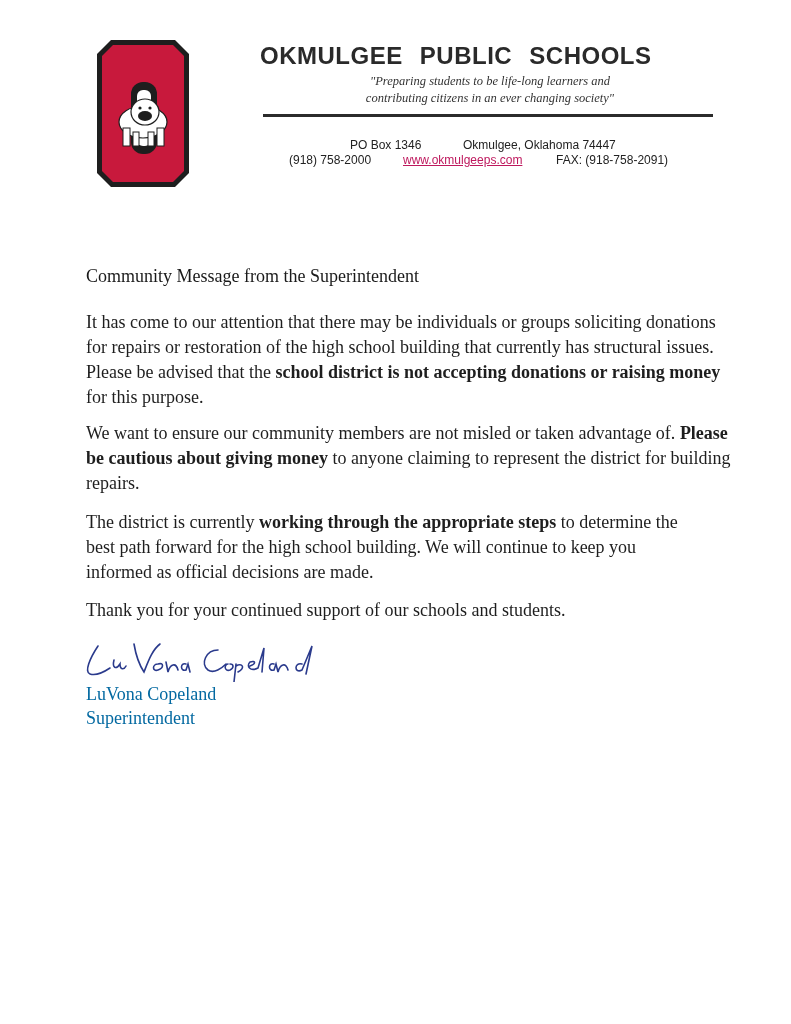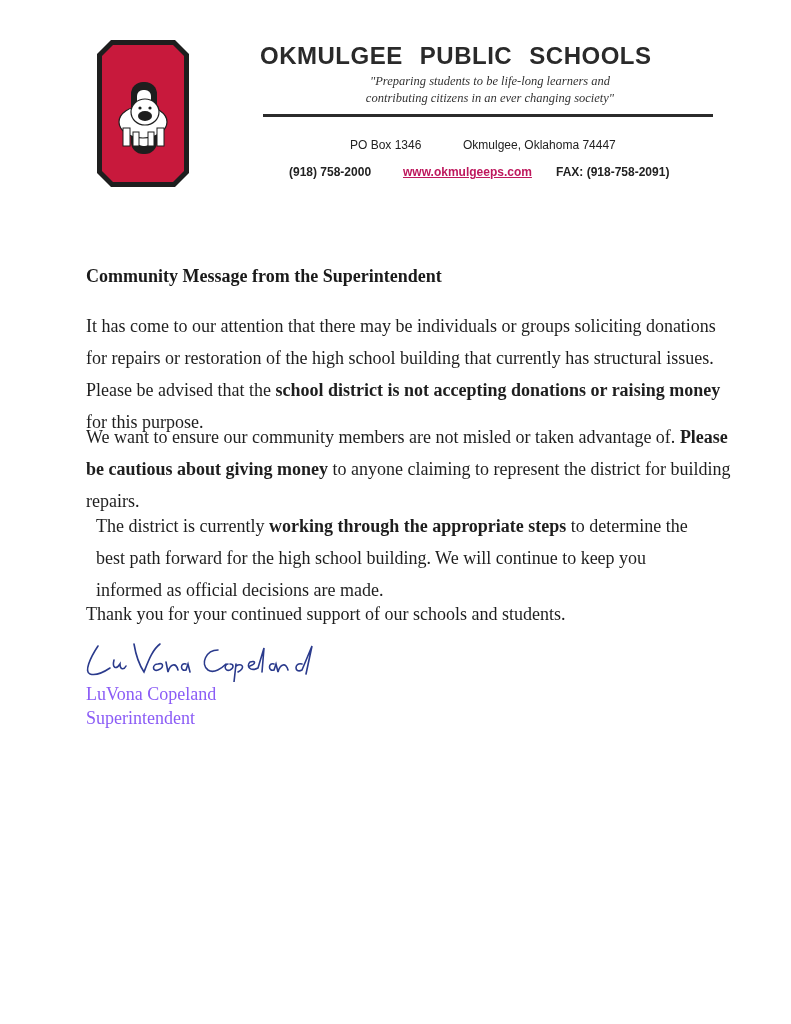--- a/index.html
+++ b/index.html
@@ -7,29 +7,29 @@
   .logo { position: absolute; left: 97px; top: 40px; width: 92px; height: 147px; }
   .org-name { position: absolute; left: 260px; top: 42px; width: 460px; 
     font-family: "Liberation Sans", sans-serif; font-weight: bold; font-size: 24px;
     letter-spacing: 0.5px; word-spacing: 10px; color: #2a2a2a; }
   .motto { position: absolute; left: 260px; top: 73px; width: 460px; text-align: center;
     font-family: "Liberation Serif", serif; font-style: italic; font-size: 12.5px; line-height: 17px; color: #333; }
   .motto span { display: block; }
   .rule { position: absolute; left: 263px; top: 114px; width: 450px; height: 3px; background: #2b2b2b; }
   .addr1, .addr2 { position: absolute; font-family: "Liberation Sans", sans-serif; font-size: 12px; color: #222; white-space: nowrap; }
   .addr1 { top: 130px; margin-top: 8px; }
-  .addr2 { top: 165px; font-weight: bold; }
+  .addr2 { top: 153px; }
   .link { color: #be185d; text-decoration: underline; }
   .heading { position: absolute; left: 86px; top: 266px; font-family: "Liberation Serif", serif;
-    font-weight: bold; font-size: 18px; color: #1a1a1a; }
+    font-weight: normal; font-size: 18px; color: #1a1a1a; }
   .para { position: absolute; left: 86px; width: 650px; font-family: "Liberation Serif", serif;
-    font-size: 18px; line-height: 32px; color: #1e1e1e; }
+    font-size: 18px; line-height: 25px; color: #1e1e1e; }
   .para b { font-weight: bold; }
   .signature { position: absolute; left: 80px; top: 638px; }
-  .sig-name, .sig-title { position: absolute; left: 86px; font-family: "Liberation Serif", serif; font-size: 18px; color: #8b5cf6; }
+  .sig-name, .sig-title { position: absolute; left: 86px; font-family: "Liberation Serif", serif; font-size: 18px; color: #0369a1; }
   .sig-name { top: 684px; }
   .sig-title { top: 708px; }
 </style>
 </head>
 <body>
 
 <div class="logo">
   <svg width="92" height="147" viewBox="0 0 92 147">
     <polygon points="14,0 78,0 92,14 92,133 78,147 14,147 0,133 0,14" fill="#1e1e1e"></polygon>
     <polygon points="16,5 76,5 87,16 87,131 76,142 16,142 5,131 5,16" fill="#c8193c"></polygon>
@@ -65,21 +65,21 @@
 <div class="heading">Community Message from the Superintendent</div>
 
 <div class="para" style="top:310px;">
   <span>It has come to our attention that there may be individuals or groups soliciting donations for repairs or restoration of the high school building that currently has structural issues. Please be advised that the </span><b>school district is not accepting donations or raising money</b><span> for this purpose.</span>
 </div>
 
 <div class="para" style="top:421px;">
   <span>We want to ensure our community members are not misled or taken advantage of. </span><b>Please be cautious about giving money</b><span> to anyone claiming to represent the district for building repairs.</span>
 </div>
 
-<div class="para" style="top:510px; width:600px;margin-left:10px;">
+<div class="para" style="top:510px; width:600px;">
   <span>The district is currently </span><b>working through the appropriate steps</b><span> to determine the best path forward for the high school building. We will continue to keep you informed as official decisions are made.</span>
 </div>
 
 <div class="para" style="top:598px;">Thank you for your continued support of our schools and students.</div>
 
 <div class="signature">
   <svg width="250" height="44" viewBox="0 0 250 44">
     <g fill="none" stroke="#2a3a8c" stroke-width="1.6" stroke-linecap="round">
       <path d="M18,8 C10,20 4,34 10,36 C16,38 24,34 30,30"></path>
       <path d="M34,22 C32,30 36,32 40,26 C40,32 44,32 46,28"></path>

